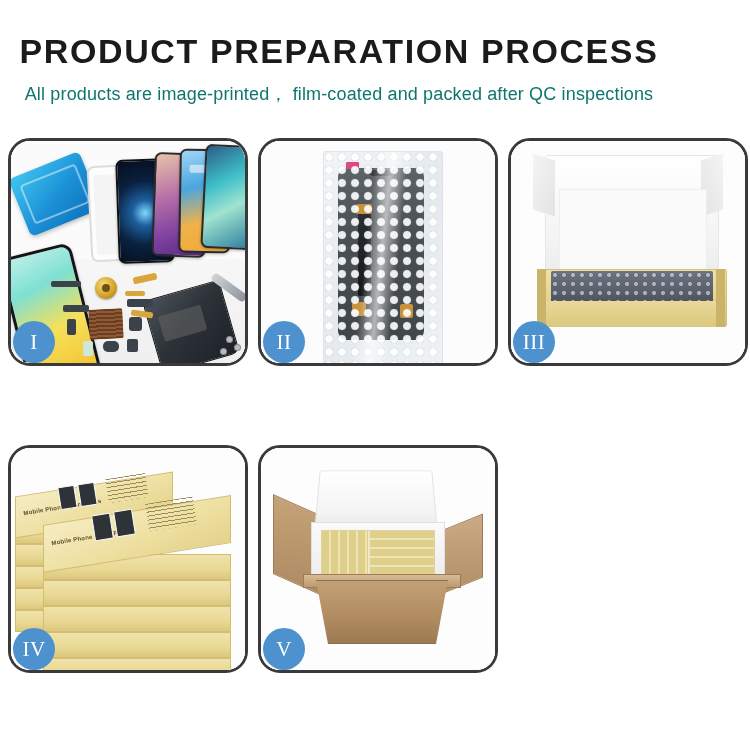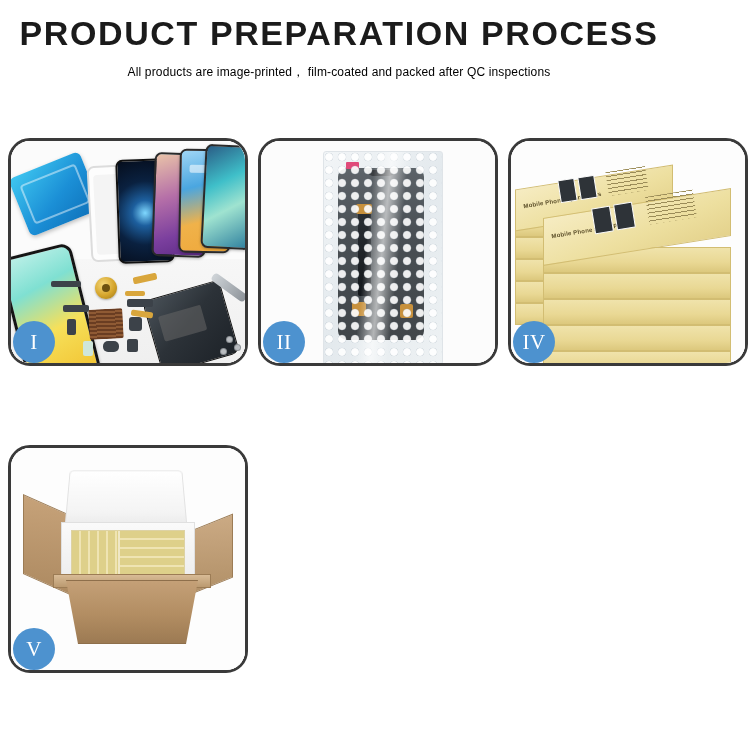--- a/index.html
+++ b/index.html
@@ -11,38 +11,38 @@
     width: 750px;
     height: 750px;
     font-family: "Liberation Sans", sans-serif;
     overflow: hidden;
     position: relative;
   }
 
   
   .header {
     width: 678px;
-    padding-top: 16px;
+    padding-top: 34px;
     text-align: center;
   }
   .page-title {
     font-family: "Liberation Sans", sans-serif;
     font-size: 34px;
     font-weight: bold;
     color: #1b1b1b;
     letter-spacing: 1.6px;
     line-height: 1.05;
     margin: 0;
     white-space: nowrap;
   }
   .page-subtitle {
     font-family: "Liberation Sans", sans-serif;
-    font-size: 12px;
+    font-size: 18px;
     font-weight: normal;
-    color: #000000;
+    color: #0f766e;
     letter-spacing: 0.15px;
     margin: 12px 0 0 0;
     white-space: nowrap;
   }
 
   
   .grid {
     position: absolute;
     left: 0;
     top: 138px;
@@ -468,20 +468,35 @@
         <div class="p2-conn" style="left:28px;top:150px;width:14px;height:14px;"></div>
         <div class="p2-conn" style="left:76px;top:152px;width:13px;height:14px;"></div>
         <div class="p2-label"></div>
         <div class="p2-bubbles"></div>
         <div class="p2-sheen"></div>
       </div>
     </div>
     <div class="badge">II</div>
   </div>
 
+  <div class="panel">
+    <div class="panel-inner">
+      <div class="p3-bg"></div>
+      <div class="p3-lid"></div>
+      <div class="p3-lid-flapL"></div>
+      <div class="p3-lid-flapR"></div>
+      <div class="p3-inner-white"></div>
+      <div class="p3-tray"></div>
+      <div class="p3-foam"></div>
+      <div class="p3-tray-front"></div>
+      <div class="p3-edgeL"></div>
+      <div class="p3-edgeR"></div>
+    </div>
+    <div class="badge">III</div>
+  </div>
 
   <div class="panel">
     <div class="panel-inner">
       <div class="p4-bg"></div>
 
       <div class="kbox" style="left:4px;top:74px;width:96px;height:20px;"></div>
       <div class="kbox" style="left:4px;top:96px;width:96px;height:20px;"></div>
       <div class="kbox" style="left:4px;top:118px;width:96px;height:20px;"></div>
       <div class="kbox" style="left:4px;top:140px;width:96px;height:20px;"></div>
       <div class="kbox" style="left:4px;top:162px;width:96px;height:20px;"></div>

